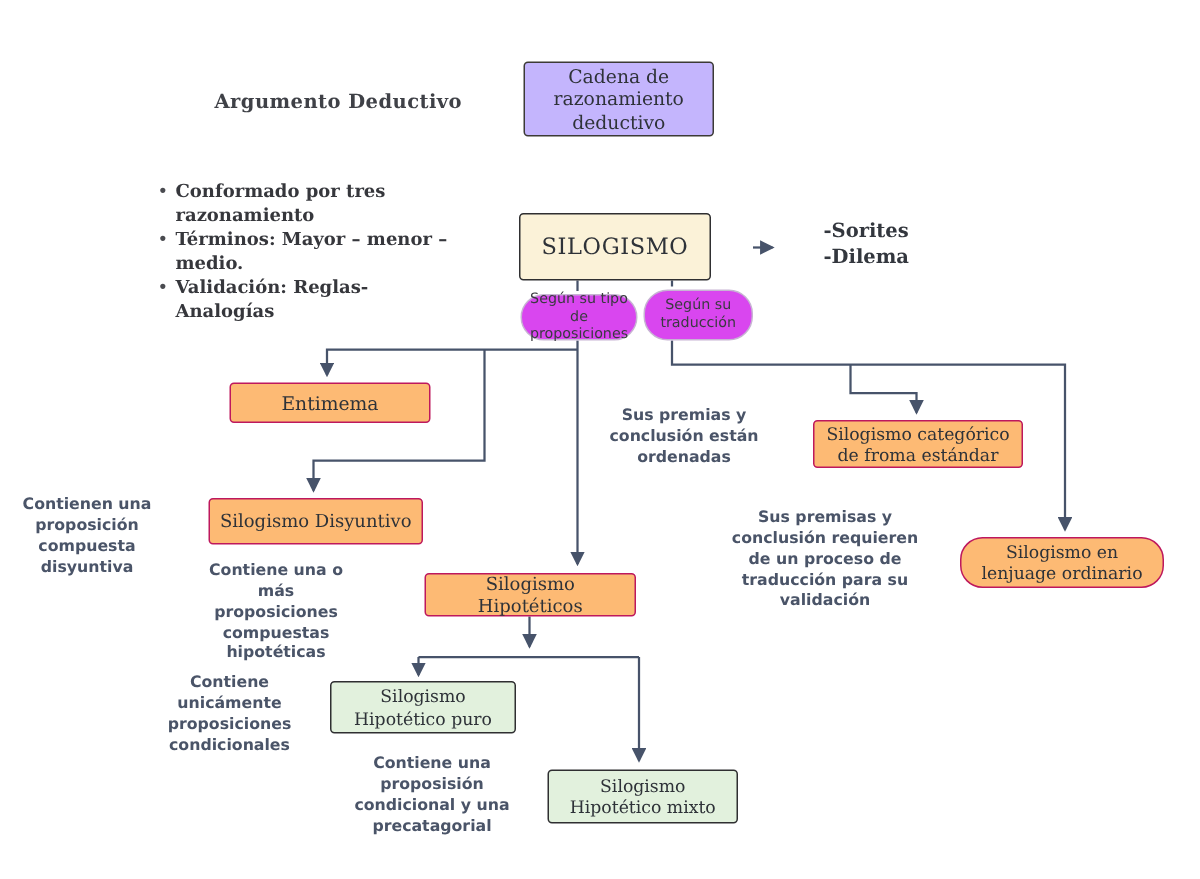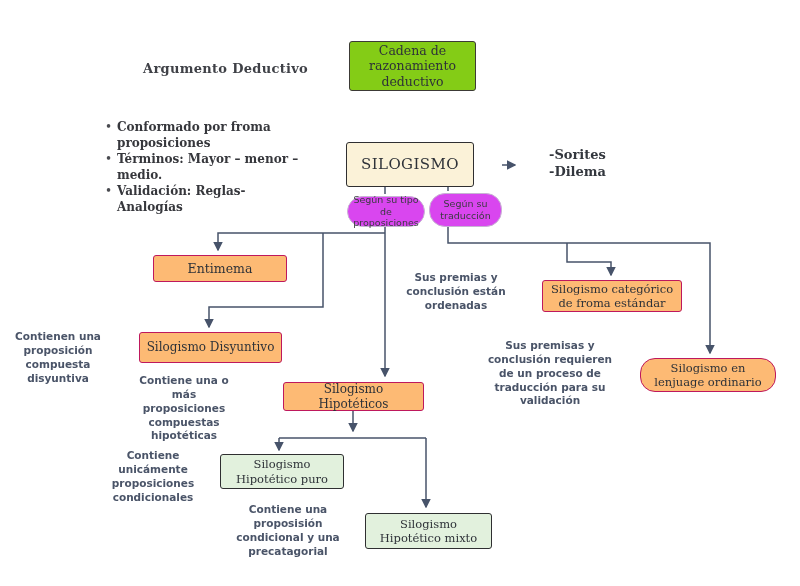--- a/index.html
+++ b/index.html
@@ -5,21 +5,21 @@
   html,body{margin:0;padding:0;background:#ffffff;}
   .canvas{position:relative;width:800px;height:586px;background:#ffffff;overflow:hidden;
           font-family:"DejaVu Serif", serif;}
   svg.wires{position:absolute;left:0;top:0;pointer-events:none;}
 
   .node{position:absolute;display:flex;align-items:center;justify-content:center;
         text-align:center;box-sizing:border-box;padding:2px 5px;line-height:1.25;
         color:#2e3238;border-radius:3px;}
   .node span{display:block;}
 
-  .box-orange{background:#84cc16;border:1.4px solid #3c3a36;font-size:12.5px;}
+  .box-orange{background:#c4b5fd;border:1.4px solid #3c3a36;font-size:12.5px;}
   .box-cream {background:#fbf2d8;border:1.4px solid #2f2f31;font-size:15px;letter-spacing:.4px;align-items:center;}
   .box-blue  {background:#fdba74;border:1px solid #be185d;}
   .box-green {background:#e2f1dd;border:1.4px solid #2f2f31;}
 
   .pill{position:absolute;display:flex;align-items:center;justify-content:center;
         text-align:center;box-sizing:border-box;border-radius:16px;
         background:#d946ef;border:1px solid #c7b4d3;color:#3a3a40;
         font-family:"DejaVu Sans", sans-serif;font-size:9.5px;line-height:1.25;padding:2px 4px;}
 
   .annot{position:absolute;text-align:center;color:#4a5468;
@@ -60,21 +60,21 @@
       <polyline points="353,411 353,431" marker-end="url(#arr)"></polyline>
       <polyline points="279,438 426,438"></polyline>
       <polyline points="279,438 279,450" marker-end="url(#arr)"></polyline>
       <polyline points="426,438 426,507" marker-end="url(#arr)"></polyline>
     </g>
   </svg>
 
   <div class="map-title">Argumento Deductivo</div>
 
   <div class="bullets">
-    <div class="bullet-row">Conformado por froma proposiciones</div>
+    <div class="bullet-row">Conformado por tres razonamiento</div>
     <div class="bullet-row">Términos: Mayor – menor – medio.</div>
     <div class="bullet-row">Validación: Reglas-Analogías</div>
   </div>
 
   <div class="node box-orange" style="left:349px;top:41px;width:127px;height:50px;">
     <span>Cadena de razonamiento deductivo</span>
   </div>
 
   <div class="node box-cream" style="left:346px;top:142px;width:128px;height:45px;">
     <span>SILOGISMO</span>

